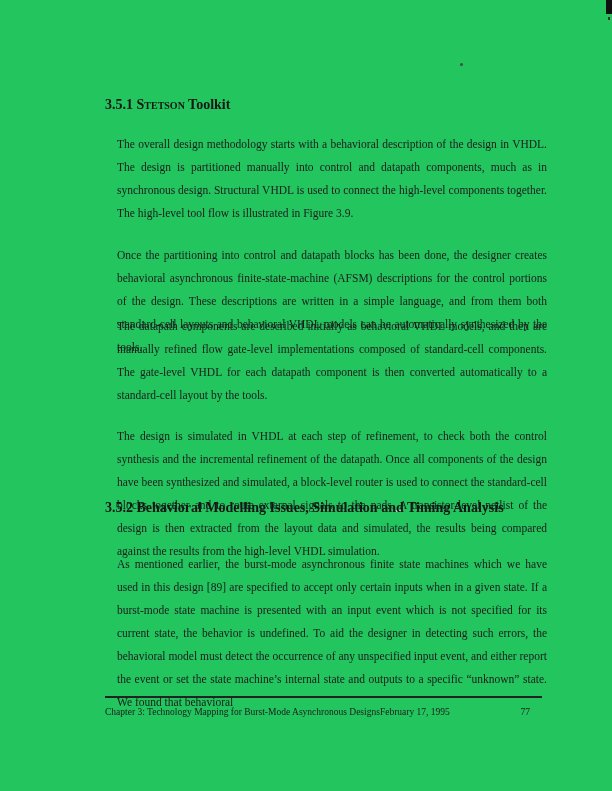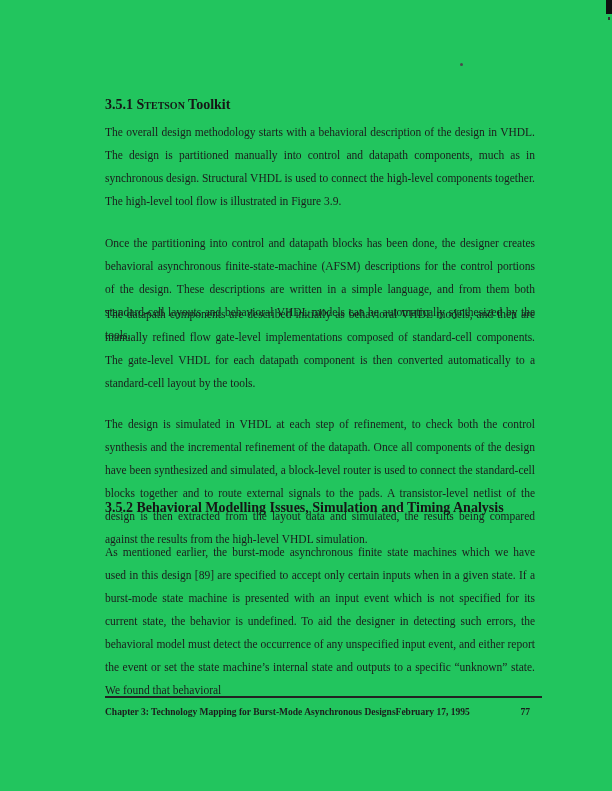--- a/index.html
+++ b/index.html
@@ -32,21 +32,21 @@
     white-space: nowrap;
     color: #161616;
   }
   .sc {
     font-variant: small-caps;
   }
   .para {
     position: absolute;
     left: 0;
     width: 430px;
-    margin: 0;
+    margin: 12px;
     font-size: 11.5px;
     line-height: 23px;
     text-align: justify;
     color: #1c1c1c;
   }
   .h-351 { top: 95px; }
   .p-1 { top: 121px; }
   .p-2 { top: 232px; }
   .p-3 { top: 303px; }
   .p-4 { top: 413px; }
@@ -61,21 +61,20 @@
     background: #222222;
   }
   .footer {
     position: absolute;
     left: 105px;
     top: 706px;
     width: 437px;
     font-size: 9.5px;
     line-height: 13px;
     color: #1c1c1c;
-    font-weight: bold;
   }
   .pageno {
     position: absolute;
     right: 12px;
     top: 0;
     text-align: right;
   }
   
   .art-corner {
     position: absolute;

